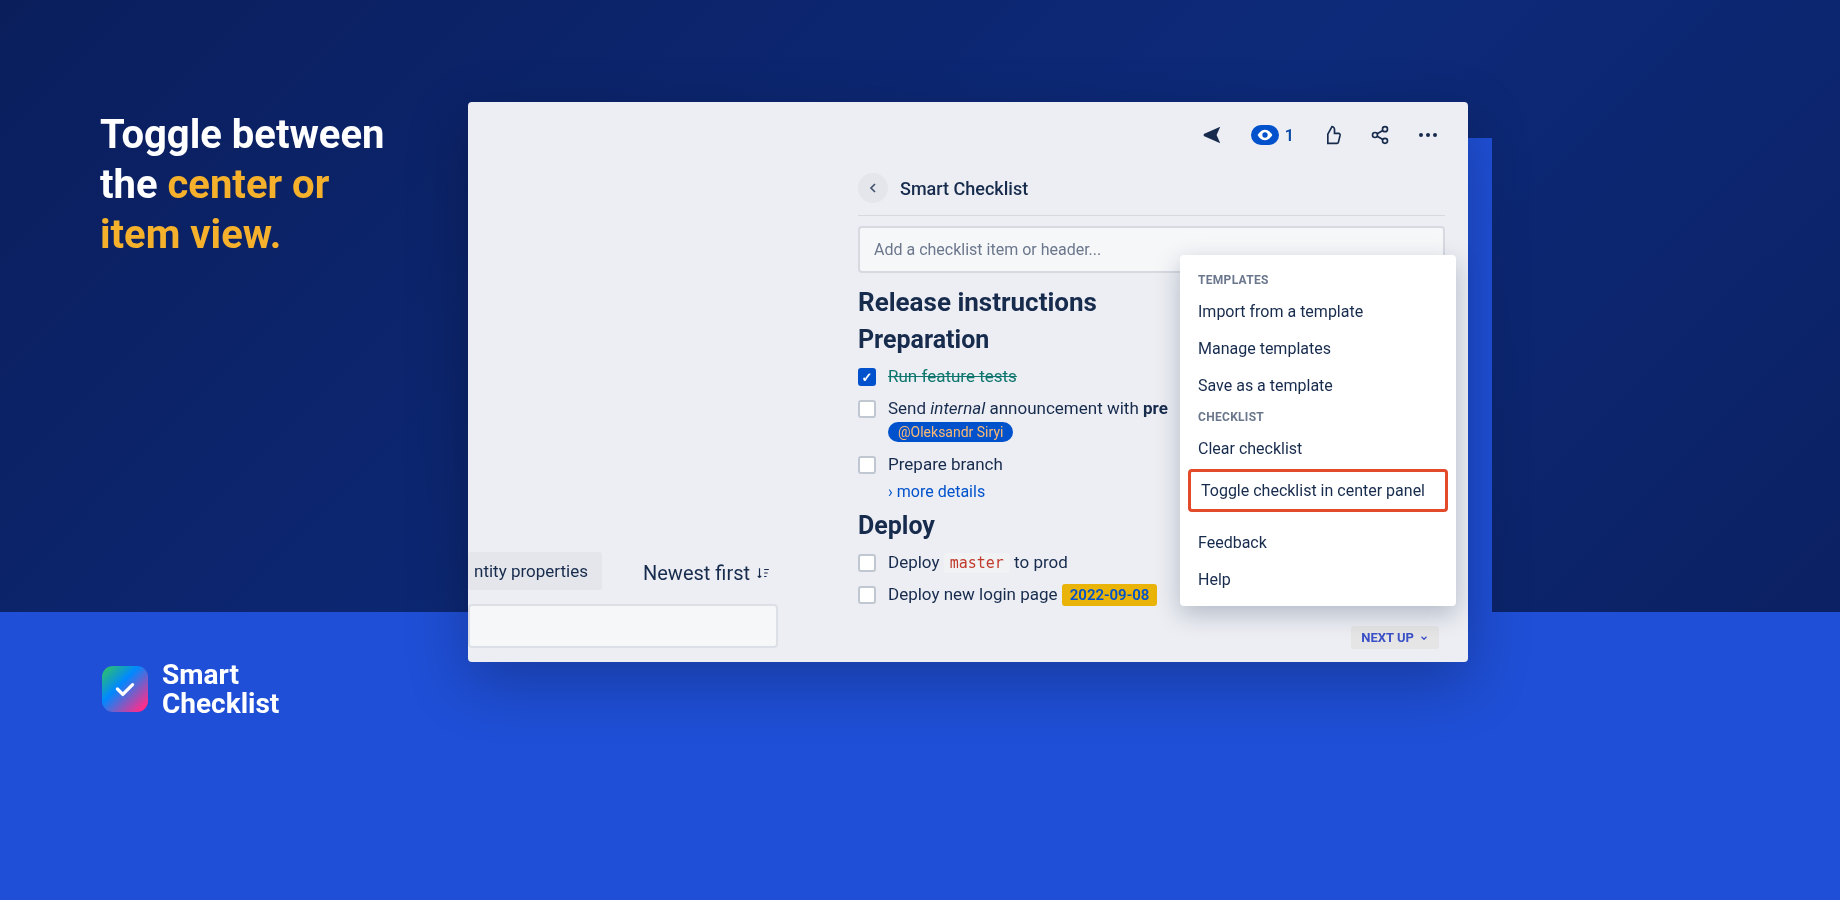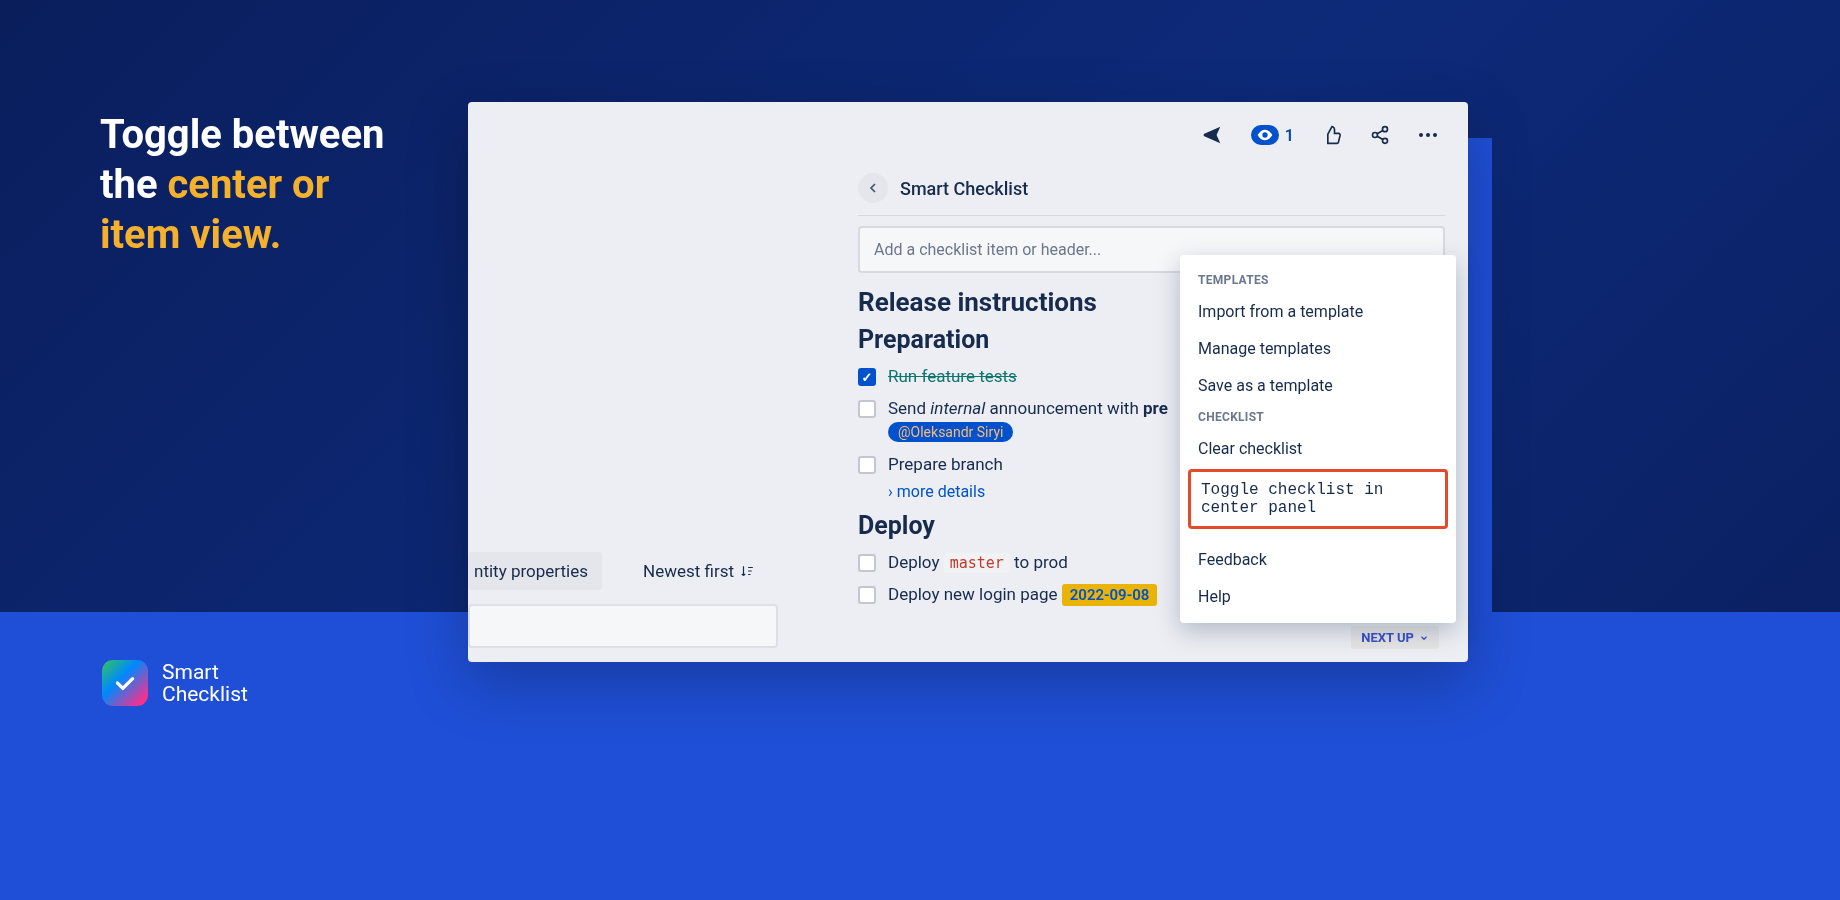--- a/index.html
+++ b/index.html
@@ -36,21 +36,21 @@
     left: 102px; top: 660px;
     display: flex; align-items: center; gap: 14px;
     color: #fff;
   }
   .logo-mark {
     width: 46px; height: 46px; border-radius: 11px;
     background: linear-gradient(135deg,#33c758 0%, #0088ff 40%, #ff2d8a 90%);
     display: flex; align-items: center; justify-content: center;
   }
   .logo-mark svg { width: 26px; height: 26px; }
-  .logo-text { font-size: 21px; font-weight: 400; line-height: 1.05; }
+  .logo-text { font-size: 28px; font-weight: 700; line-height: 1.05; }
 
   .card {
     position: absolute;
     left: 468px; top: 102px;
     width: 1000px; height: 560px;
     background: #eceef3;
     border-radius: 4px;
     box-shadow: 0 20px 60px rgba(0,0,0,.25);
     overflow: hidden;
   }
@@ -72,21 +72,21 @@
     left: 0; top: 450px;
     width: 380px;
   }
   .entity-chip {
     position:absolute; left:0; top:0;
     background:#e4e6eb; padding:9px 14px 9px 6px; color:#172b4d;
     font-size:17px; border-radius:3px;
   }
   .newest {
     position:absolute; left:175px; top:9px;
-    color:#172b4d; font-size:17px;
+    color:#172b4d; font-size:20px;
     display:flex; align-items:center; gap:6px;
   }
   .input-box-left {
     position:absolute; left:0; top:52px;
     width:310px; height:44px;
     border:2px solid #dcdfe5; border-radius:4px; background:#f6f7f9;
   }
 
   .panel {
     position:absolute;
@@ -186,21 +186,21 @@
   }
   .dd-header {
     font-size:12px; font-weight:700; color:#6b778c;
     padding: 6px 18px; letter-spacing:.3px;
   }
   .dd-item {
     font-size:16px; color:#172b4d; padding:9px 18px; cursor:pointer;
   }
   .dd-highlight {
     margin: 2px 8px;
-    border:3px solid #e24a2a; border-radius:4px;font-family:Liberation Mono, monospace;
+    border:3px solid #e24a2a; border-radius:4px;
   }
   .dd-highlight .dd-item { padding-left:10px; padding-right:10px; }
   .dd-sep { height:10px; }
 </style>
 </head>
 <body>
 
 <div class="bg-blue-block"></div>
 <div class="bg-blue-right"></div>
 

